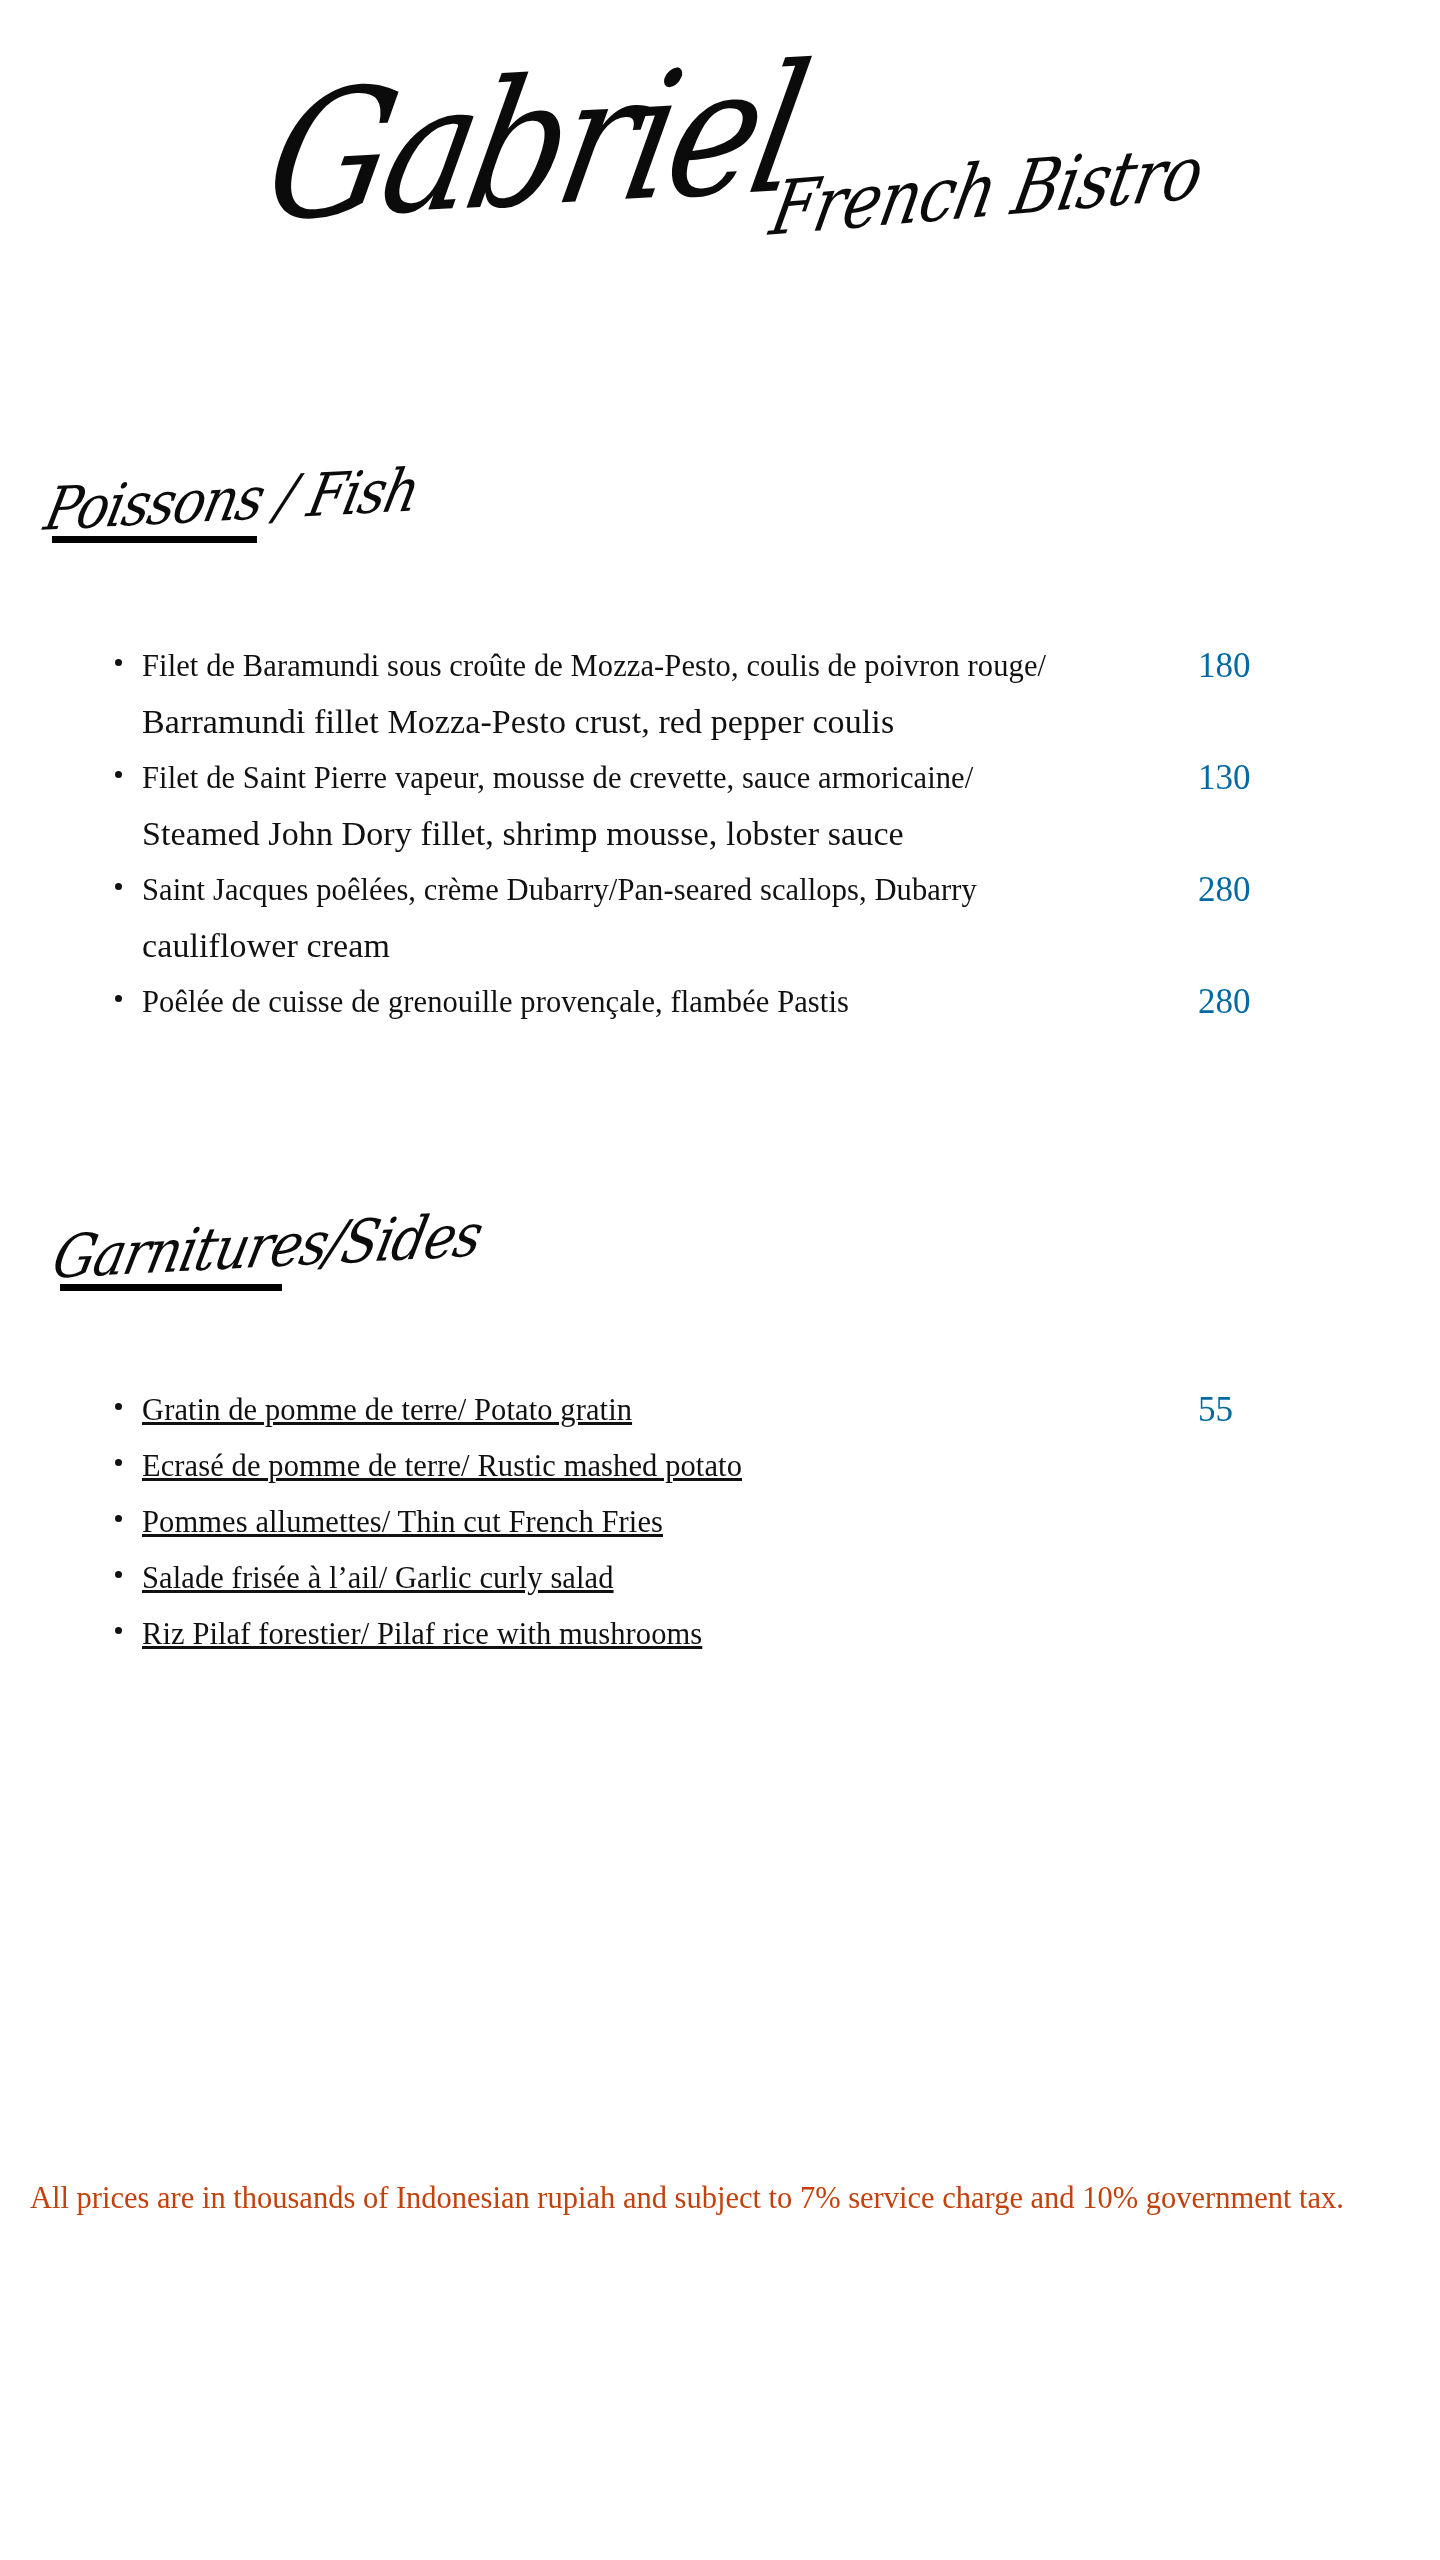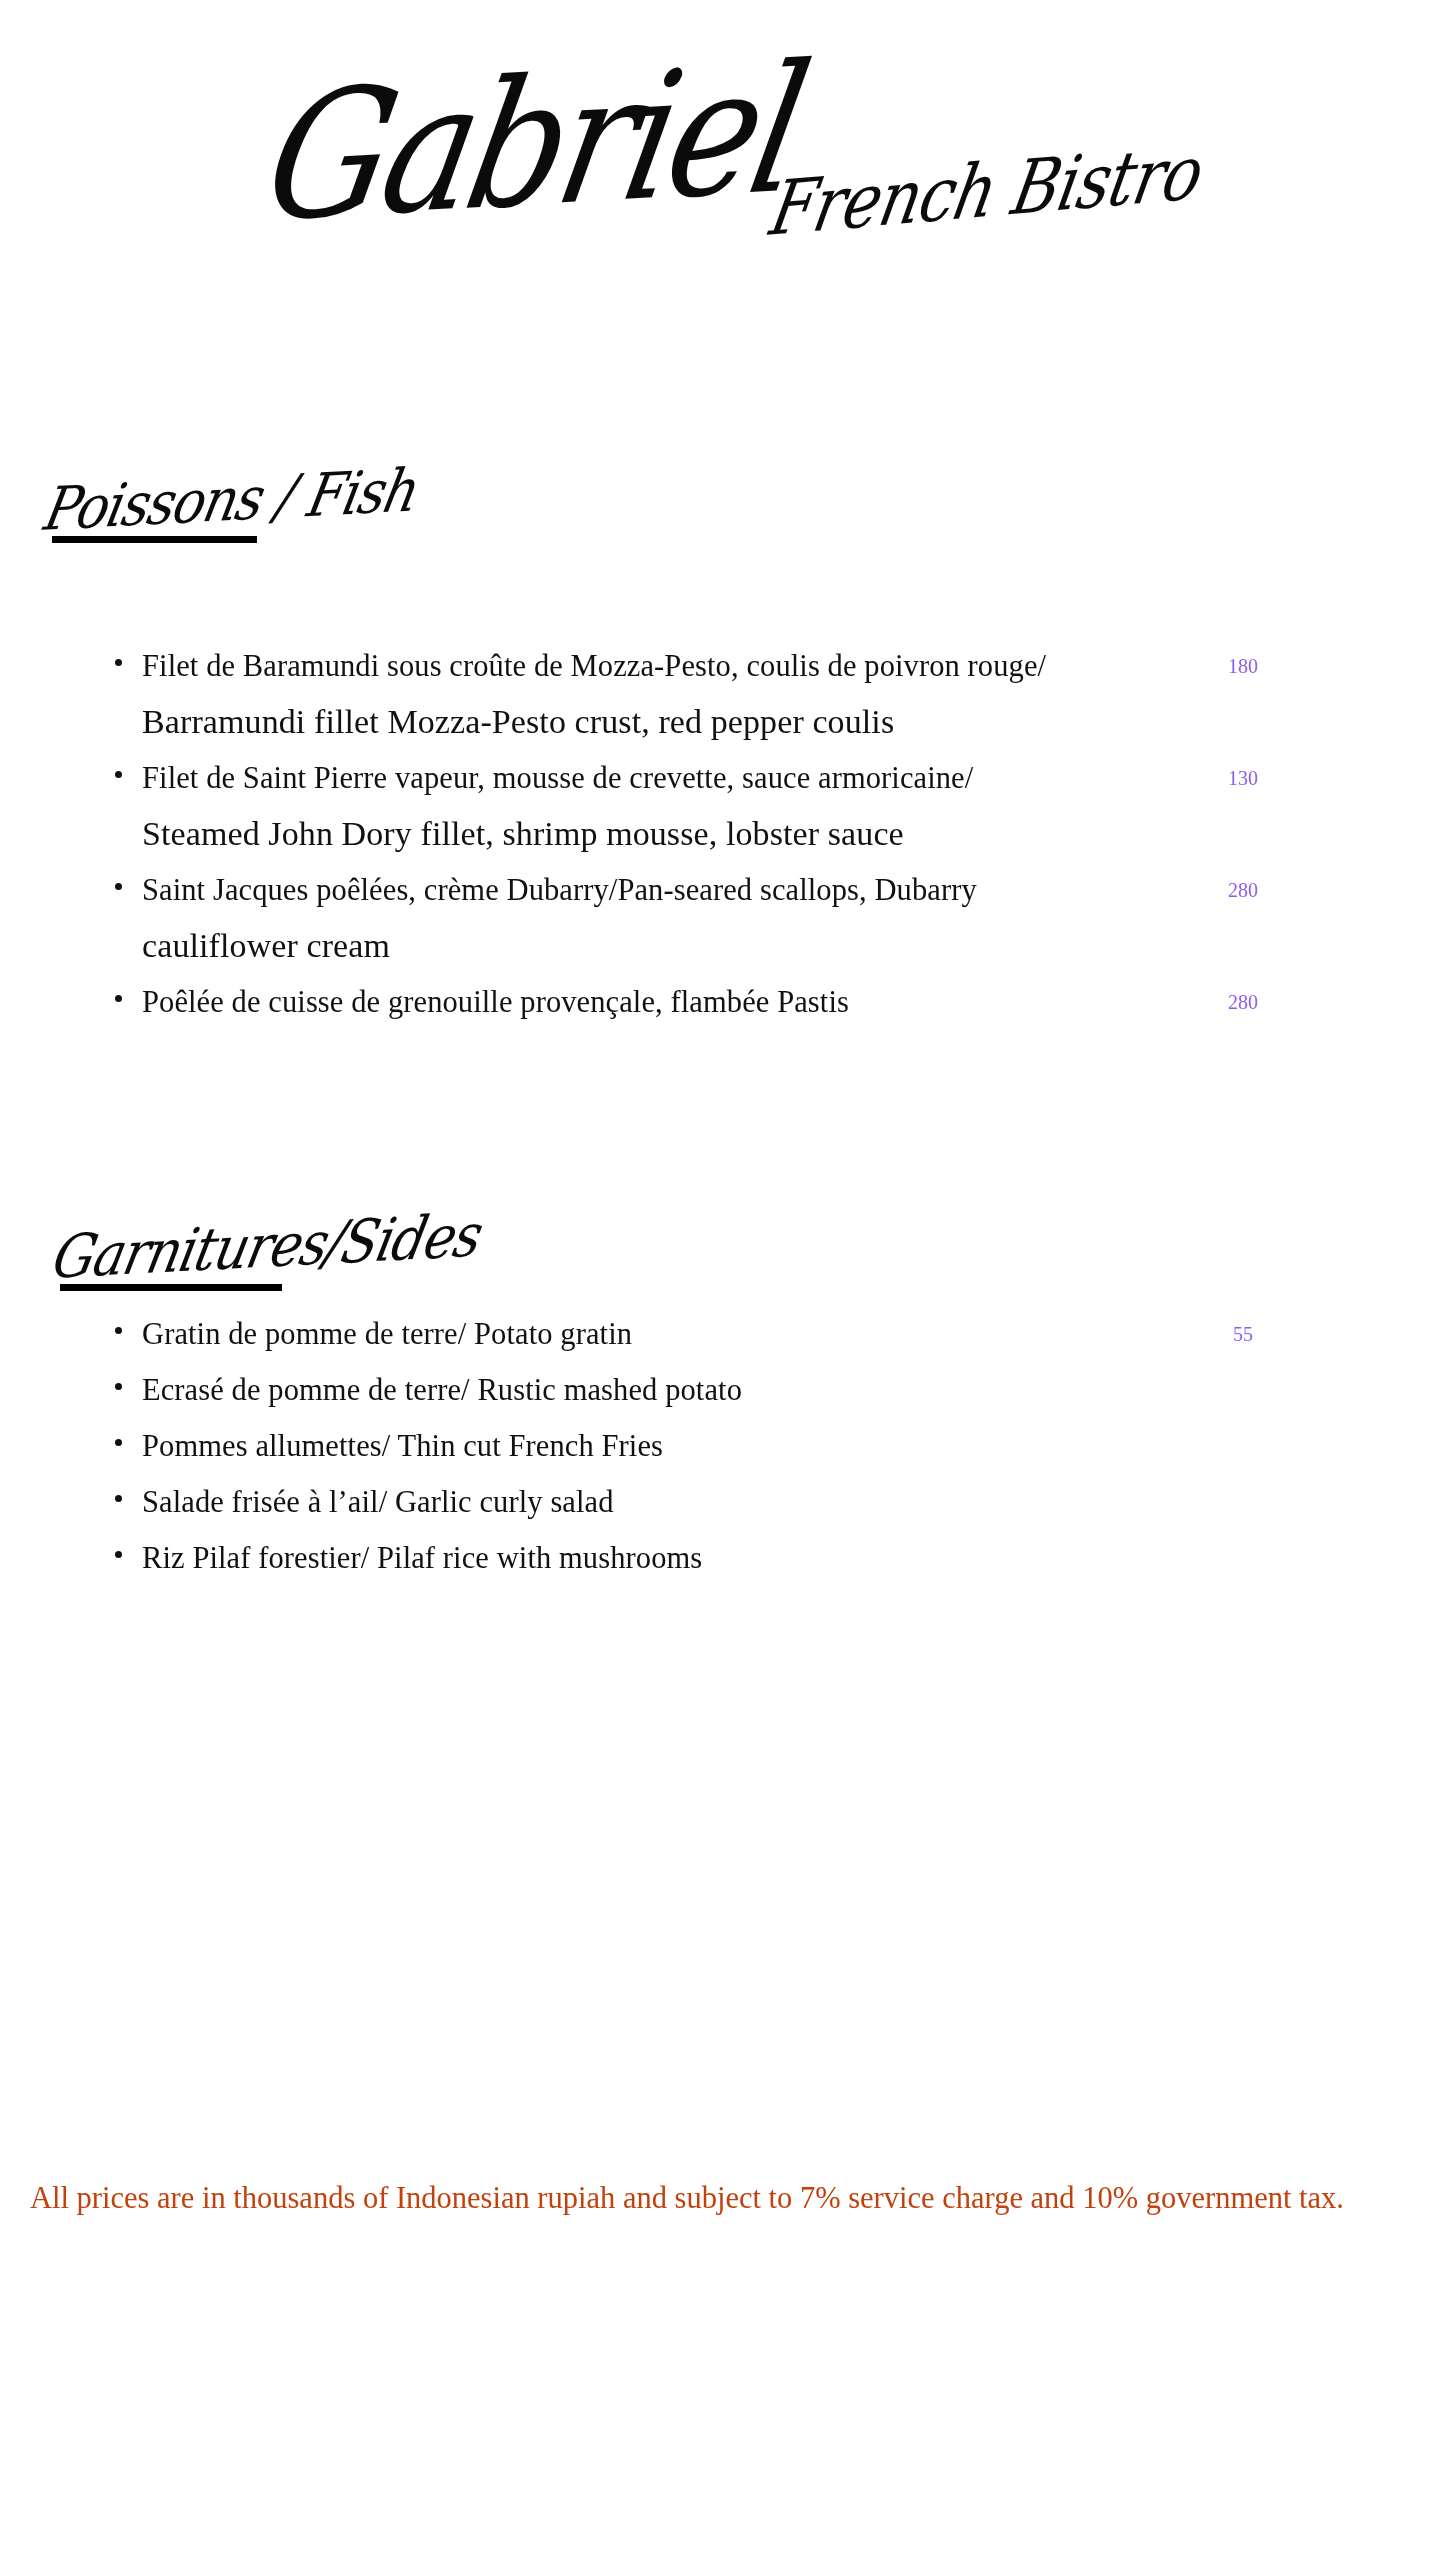--- a/index.html
+++ b/index.html
@@ -92,21 +92,21 @@
 
   #head-fish { left: 40px; top: 487px; }
   #head-fish .sh-rule { width: 205px; }
 
   #head-sides { left: 48px; top: 1235px; }
   #head-sides .sh-rule { width: 222px; }
 
   
   .menu-section { position: absolute; left: 0; width: 1380px; }
   #section-fish  { top: 638px; }
-  #section-sides { top: 1306px; }
+  #section-sides { top: 1382px; text-decoration: underline; }
 
   .menu-item {
     position: relative;
     padding-left: 142px;
     padding-right: 92px;
     min-height: 56px;
   }
   .menu-item .bullet {
     position: absolute;
     left: 115px;
@@ -127,24 +127,24 @@
     font-size: 34px;
     line-height: 56px;
     color: #111111;
     display: block;
     letter-spacing: 0.1px;
   }
   .menu-item .price {
     position: absolute;
     right: 92px;
     top: 0;
-    font-size: 20px;
+    font-size: 35px;
     line-height: 56px;
-    color: #8b5cf6;
-    text-align: center;
+    color: #0369a1;
+    text-align: left;
     width: 90px;
   }
 
   
   .footer-note {
     position: absolute;
     left: 30px;
     top: 2176px;
     width: 1390px;
     font-size: 30.5px;

